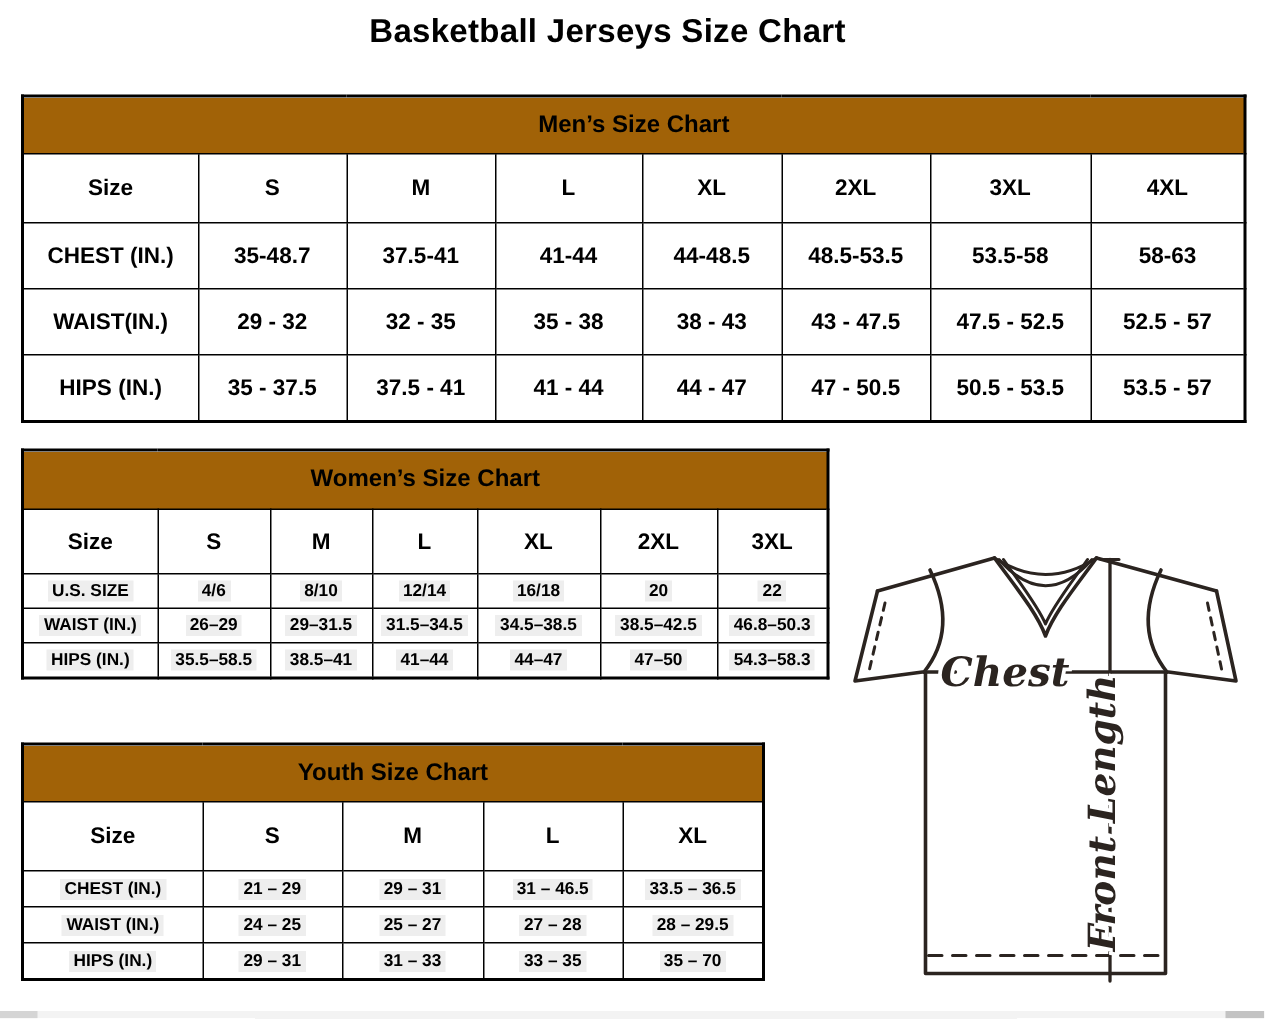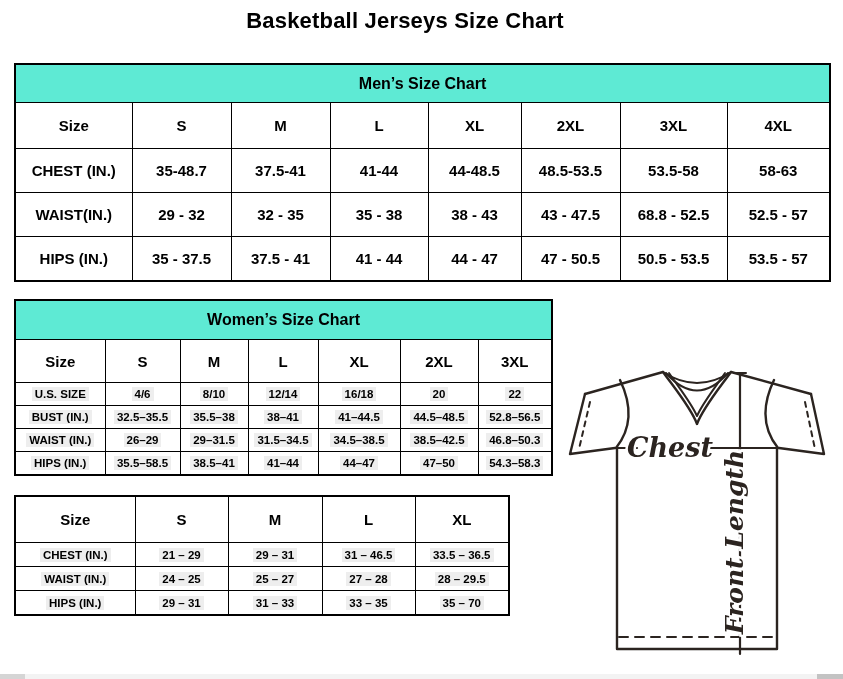--- a/index.html
+++ b/index.html
@@ -4,21 +4,21 @@
 <style>
   html,body{margin:0;padding:0;background:#fff;}
   #page{position:relative;width:843px;height:679px;background:#ffffff;overflow:hidden;
         font-family:"Liberation Sans",sans-serif;color:#000;}
   #doc-title{position:absolute;left:0;top:8px;width:810px;text-align:center;
         font-size:22px;font-weight:bold;letter-spacing:.2px;}
   table.size-table{position:absolute;border-collapse:collapse;table-layout:fixed;
         border:2px solid #000;background:#fff;}
   table.size-table td{border:1px solid #000;text-align:center;vertical-align:middle;
         font-weight:bold;padding:0;overflow:hidden;white-space:nowrap;}
-  tr.banner td{background:#5eead4;font-size:16px;}
+  tr.banner td{background:#a16207;font-size:16px;}
   
   .t-men{left:14px;top:63px;width:815px;}
   .t-men tr.banner td{height:37px;}
   .t-men tr.cols td{height:45px;font-size:15px;}
   .t-men tr.vals td{height:43px;font-size:15px;}
   
   .t-women{left:14px;top:299px;width:537px;}
   .t-women tr.banner td{height:38px;}
   .t-women tr.cols td{height:42px;font-size:15px;}
   .t-women tr.vals td{height:22px;font-size:11.5px;}
@@ -82,21 +82,21 @@
           <td><span class="hl">53.5-58</span></td>
           <td><span class="hl">58-63</span></td>
         </tr>
         <tr class="vals">
           <td><span class="hl">WAIST(IN.)</span></td>
           <td><span class="hl">29 - 32</span></td>
           <td><span class="hl">32 - 35</span></td>
           <td><span class="hl">35 - 38</span></td>
           <td><span class="hl">38 - 43</span></td>
           <td><span class="hl">43 - 47.5</span></td>
-          <td><span class="hl">68.8 - 52.5</span></td>
+          <td><span class="hl">47.5 - 52.5</span></td>
           <td><span class="hl">52.5 - 57</span></td>
         </tr>
         <tr class="vals">
           <td><span class="hl">HIPS (IN.)</span></td>
           <td><span class="hl">35 - 37.5</span></td>
           <td><span class="hl">37.5 - 41</span></td>
           <td><span class="hl">41 - 44</span></td>
           <td><span class="hl">44 - 47</span></td>
           <td><span class="hl">47 - 50.5</span></td>
           <td><span class="hl">50.5 - 53.5</span></td>
@@ -131,29 +131,20 @@
         <tr class="vals">
           <td><span class="hl">U.S. SIZE</span></td>
           <td><span class="hl">4/6</span></td>
           <td><span class="hl">8/10</span></td>
           <td><span class="hl">12/14</span></td>
           <td><span class="hl">16/18</span></td>
           <td><span class="hl">20</span></td>
           <td><span class="hl">22</span></td>
         </tr>
         <tr class="vals">
-          <td><span class="hl">BUST (IN.)</span></td>
-          <td><span class="hl">32.5–35.5</span></td>
-          <td><span class="hl">35.5–38</span></td>
-          <td><span class="hl">38–41</span></td>
-          <td><span class="hl">41–44.5</span></td>
-          <td><span class="hl">44.5–48.5</span></td>
-          <td><span class="hl">52.8–56.5</span></td>
-        </tr>
-        <tr class="vals">
           <td><span class="hl">WAIST (IN.)</span></td>
           <td><span class="hl">26–29</span></td>
           <td><span class="hl">29–31.5</span></td>
           <td><span class="hl">31.5–34.5</span></td>
           <td><span class="hl">34.5–38.5</span></td>
           <td><span class="hl">38.5–42.5</span></td>
           <td><span class="hl">46.8–50.3</span></td>
         </tr>
         <tr class="vals">
           <td><span class="hl">HIPS (IN.)</span></td>
@@ -169,20 +160,23 @@
 
   <table class="size-table t-youth">
       <colgroup>
         <col style="width: 120px;">
         <col style="width: 93px;">
         <col style="width: 94px;">
         <col style="width: 93px;">
         <col style="width: 94px;">
       </colgroup>
       <tbody>
+        <tr class="banner">
+          <td colspan="5">Youth Size Chart</td>
+        </tr>
         <tr class="cols">
           <td>Size</td>
           <td>S</td>
           <td>M</td>
           <td>L</td>
           <td>XL</td>
         </tr>
         <tr class="vals">
           <td><span class="hl">CHEST (IN.)</span></td>
           <td><span class="hl">21 – 29</span></td>

